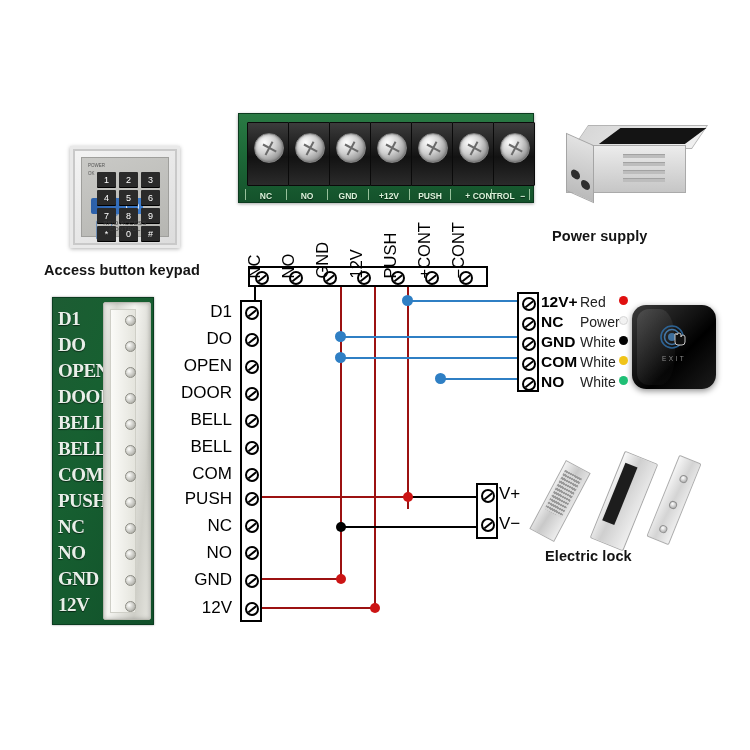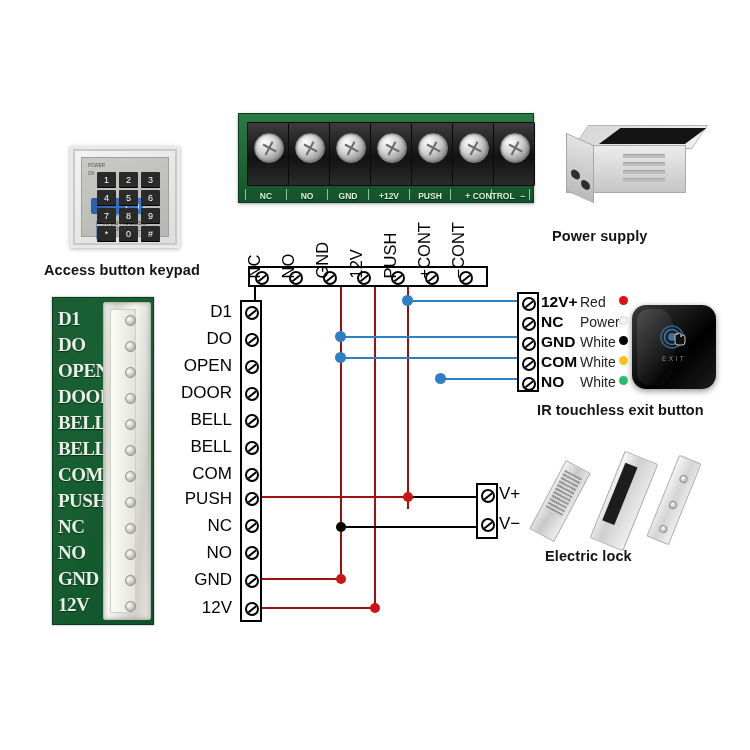--- a/index.html
+++ b/index.html
@@ -251,21 +251,20 @@
     <div class="ir-gloss"></div>
     <svg class="ir-icon" width="34" height="30" viewBox="0 0 34 30">
       <circle cx="15" cy="13" r="11" fill="none" stroke="#2f6ea8" stroke-width="1.6" opacity=".85"></circle>
       <circle cx="15" cy="13" r="7.5" fill="none" stroke="#4b8cc8" stroke-width="1.6" opacity=".8"></circle>
       <circle cx="15" cy="13" r="4" fill="#4b8cc8" opacity=".75"></circle>
       <path d="M18 10 l0 8 a3 3 0 0 0 3 3 l4 0 a3 3 0 0 0 3 -3 l0 -5 a2 2 0 0 0 -4 0
                l0 -2 a2 2 0 0 0 -4 0 l0 -1 a2 2 0 0 0 -2 0 z" fill="#101010" stroke="#c9c9c9" stroke-width="1"></path>
     </svg>
     <div class="ir-txt">EXIT</div>
   </div>
-  <div class="cap abs" style="left:537px;top:402px;">IR touchless exit button</div>
 
   <div class="mag" style="left:540px;top:450px;width:190px;height:96px;">
     <div class="mag-a" style="left:6px;top:12px;">
       <div class="mag-a-face"></div>
     </div>
     <div class="mag-b" style="left:66px;top:4px;">
       <div class="mag-b-face"></div>
     </div>
     <div class="mag-c" style="left:122px;top:6px;">
       <div class="mag-c-dot" style="top:16px;"></div>

